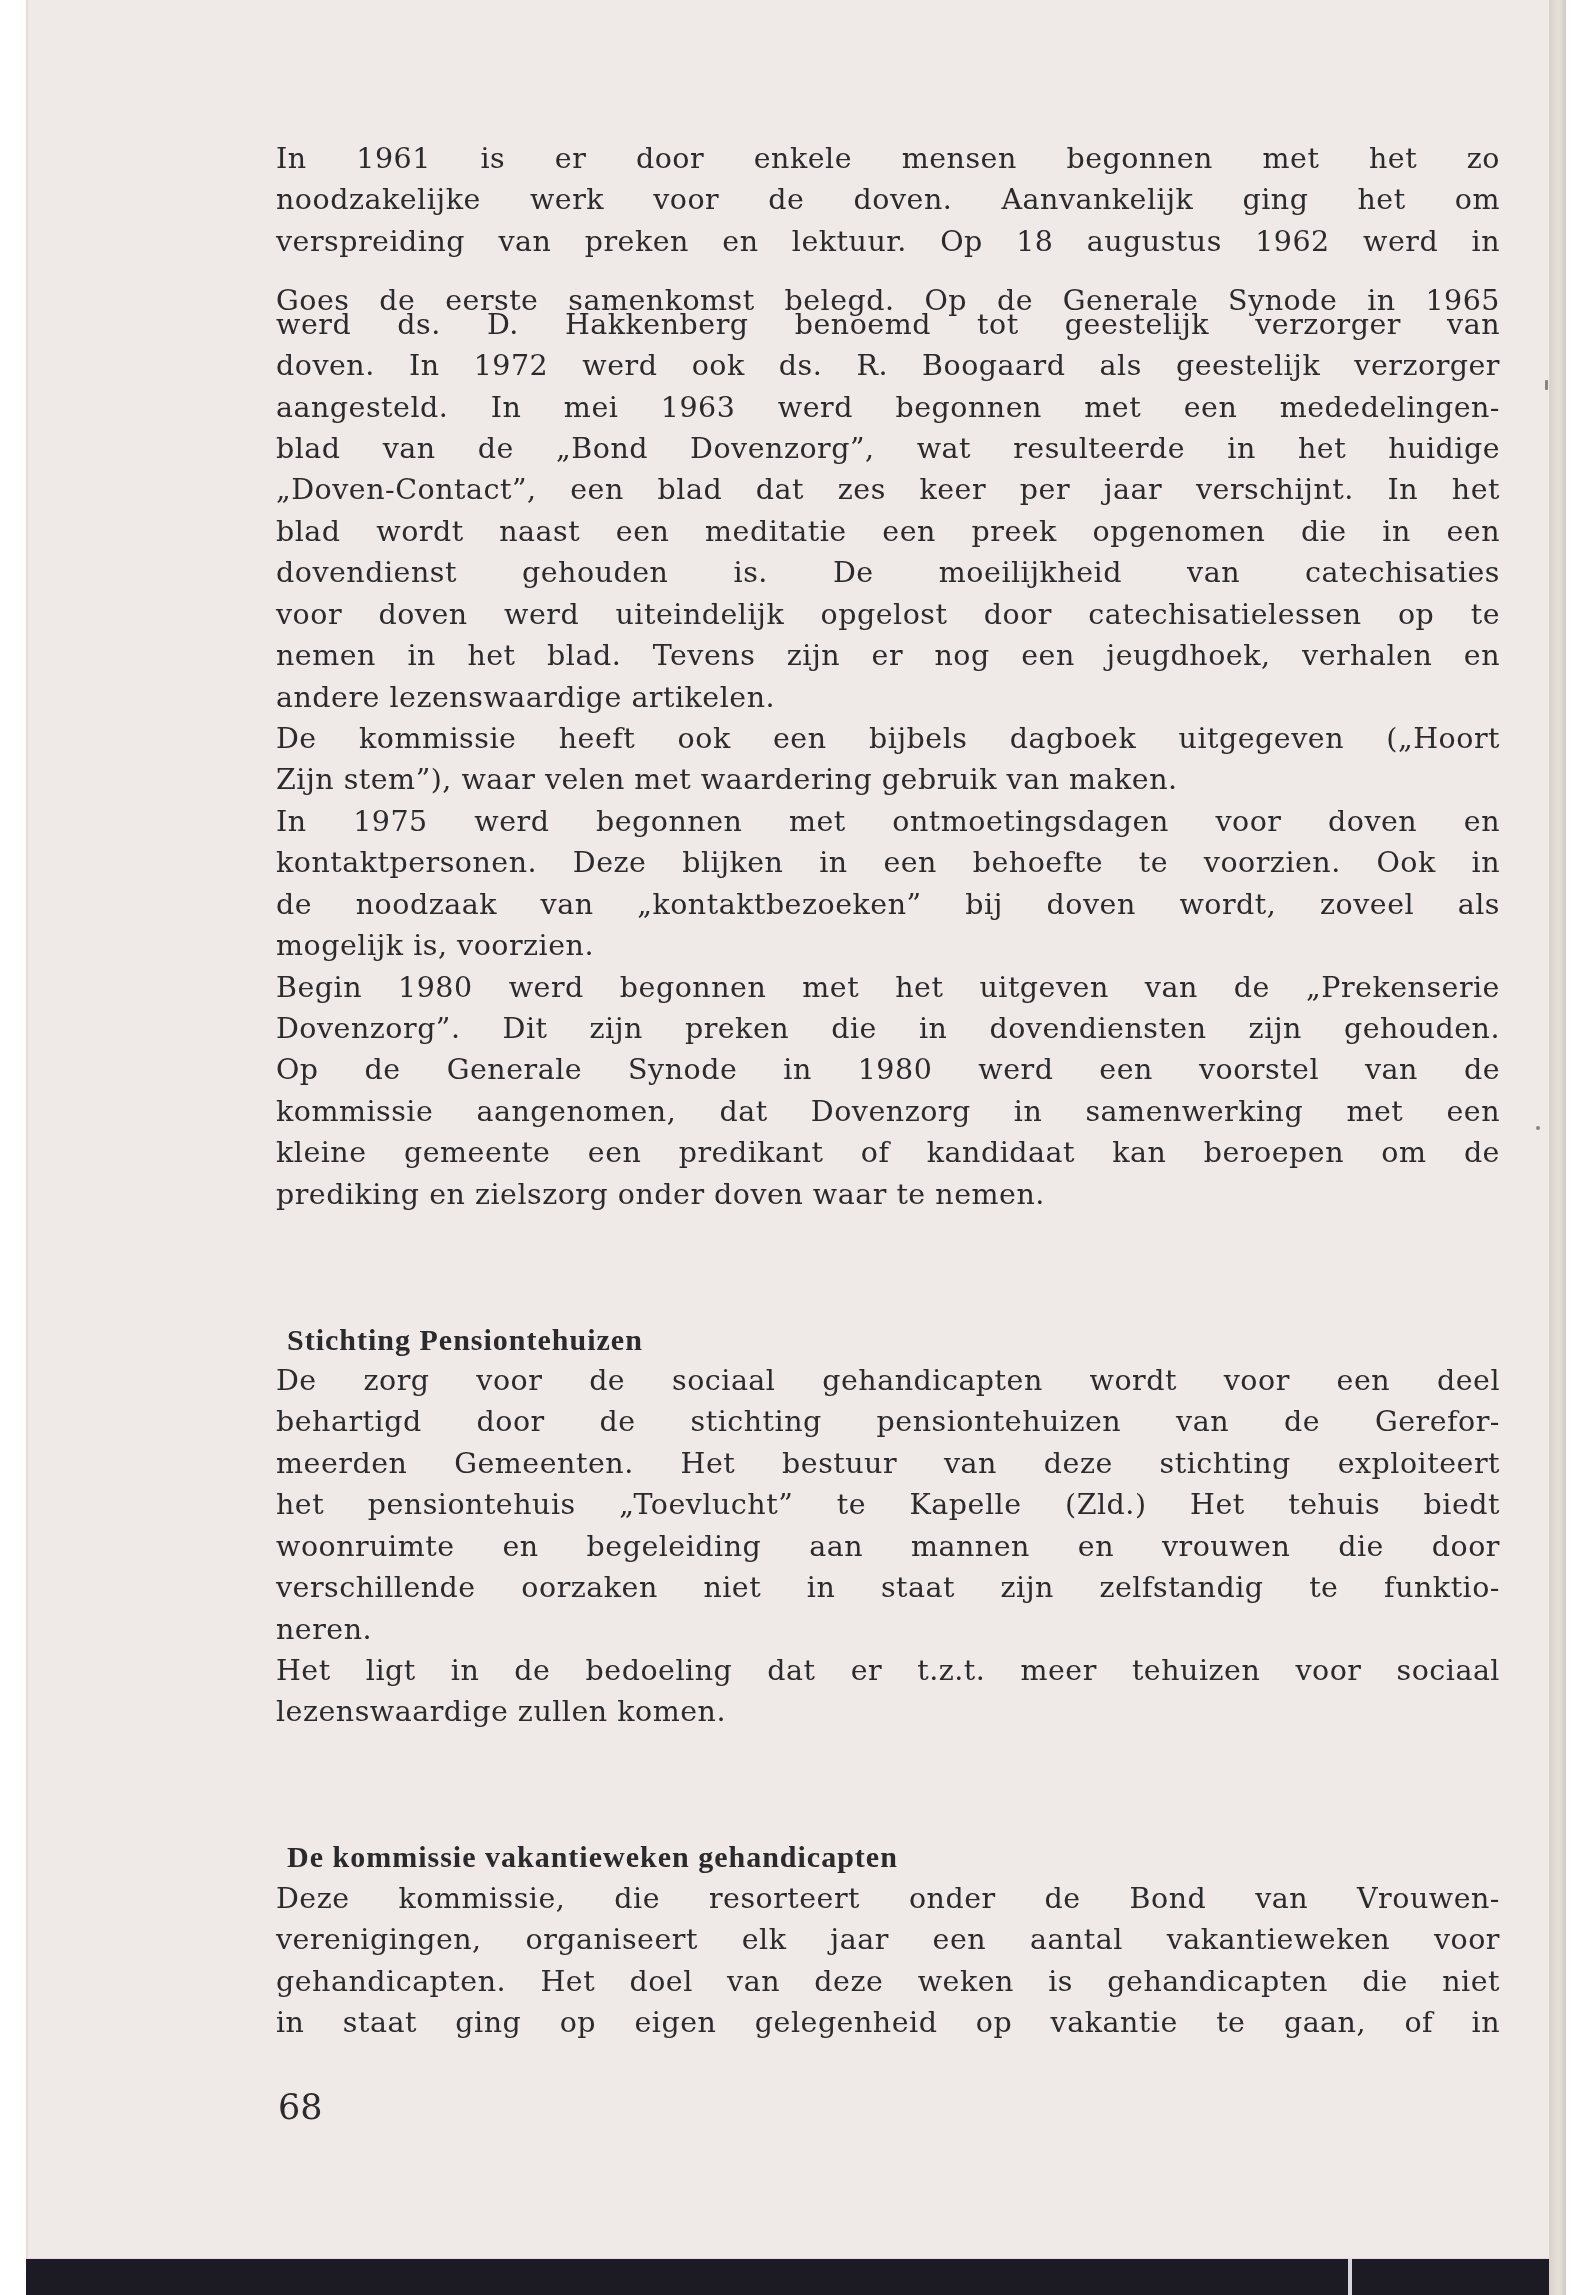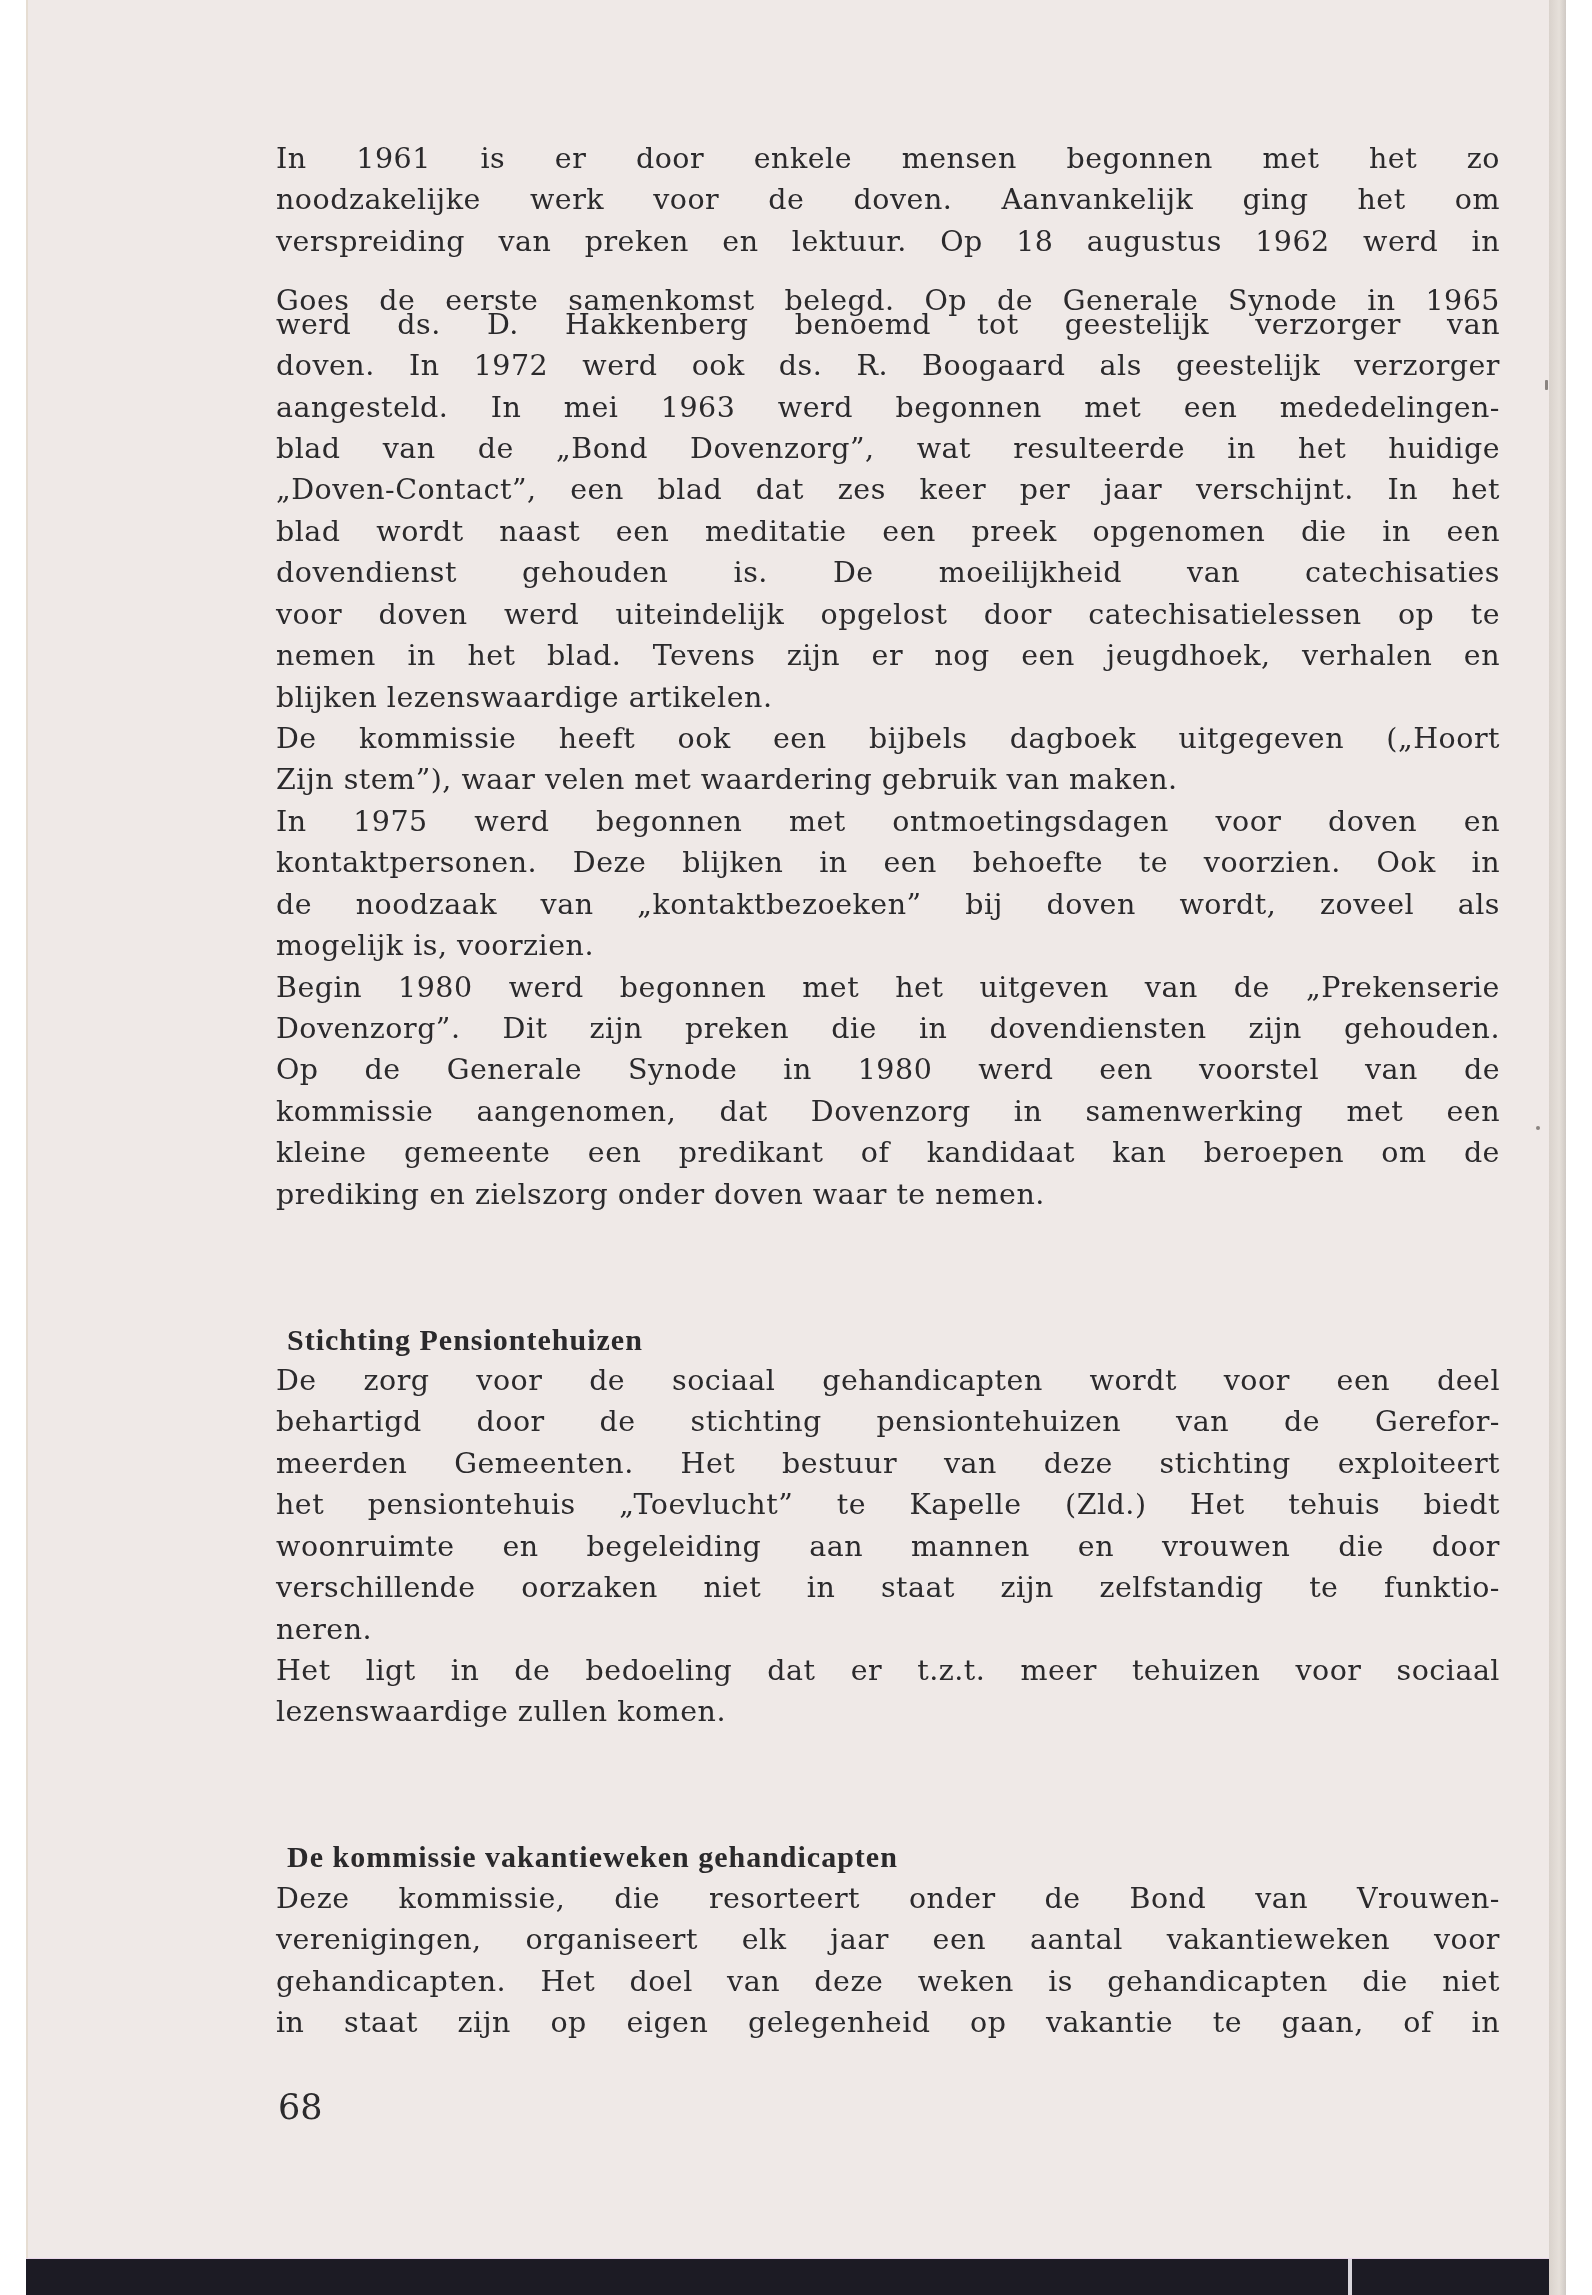--- a/index.html
+++ b/index.html
@@ -69,21 +69,21 @@
   <div class="line" style="top:280px">Goes de eerste samenkomst belegd. Op de Generale Synode in 1965</div>
   <div class="line" style="top:304px">werd ds. D. Hakkenberg benoemd tot geestelijk verzorger van</div>
   <div class="line" style="top:345px">doven. In 1972 werd ook ds. R. Boogaard als geestelijk verzorger</div>
   <div class="line" style="top:387px">aangesteld. In mei 1963 werd begonnen met een mededelingen-</div>
   <div class="line" style="top:428px">blad van de „Bond Dovenzorg”, wat resulteerde in het huidige</div>
   <div class="line" style="top:469px">„Doven-Contact”, een blad dat zes keer per jaar verschijnt. In het</div>
   <div class="line" style="top:511px">blad wordt naast een meditatie een preek opgenomen die in een</div>
   <div class="line" style="top:552px">dovendienst gehouden is. De moeilijkheid van catechisaties</div>
   <div class="line" style="top:594px">voor doven werd uiteindelijk opgelost door catechisatielessen op te</div>
   <div class="line" style="top:635px">nemen in het blad. Tevens zijn er nog een jeugdhoek, verhalen en</div>
-  <div class="line last" style="top:677px">blijken lezenswaardige artikelen.</div>
+  <div class="line last" style="top:677px">andere lezenswaardige artikelen.</div>
   <div class="line" style="top:718px">De kommissie heeft ook een bijbels dagboek uitgegeven („Hoort</div>
   <div class="line last" style="top:759px">Zijn stem”), waar velen met waardering gebruik van maken.</div>
   <div class="line" style="top:801px">In 1975 werd begonnen met ontmoetingsdagen voor doven en</div>
   <div class="line" style="top:842px">kontaktpersonen. Deze blijken in een behoefte te voorzien. Ook in</div>
   <div class="line" style="top:884px">de noodzaak van „kontaktbezoeken” bij doven wordt, zoveel als</div>
   <div class="line last" style="top:925px">mogelijk is, voorzien.</div>
   <div class="line" style="top:967px">Begin 1980 werd begonnen met het uitgeven van de „Prekenserie</div>
   <div class="line" style="top:1008px">Dovenzorg”. Dit zijn preken die in dovendiensten zijn gehouden.</div>
   <div class="line" style="top:1049px">Op de Generale Synode in 1980 werd een voorstel van de</div>
   <div class="line" style="top:1091px">kommissie aangenomen, dat Dovenzorg in samenwerking met een</div>
@@ -102,17 +102,17 @@
   <div class="line last" style="top:1609px">neren.</div>
   <div class="line" style="top:1650px">Het ligt in de bedoeling dat er t.z.t. meer tehuizen voor sociaal</div>
   <div class="line last" style="top:1691px">lezenswaardige zullen komen.</div>
 </div>
 
 <div>
   <div class="heading" style="top:1836px">De kommissie vakantieweken gehandicapten</div>
   <div class="line" style="top:1878px">Deze kommissie, die resorteert onder de Bond van Vrouwen-</div>
   <div class="line" style="top:1919px">verenigingen, organiseert elk jaar een aantal vakantieweken voor</div>
   <div class="line" style="top:1961px">gehandicapten. Het doel van deze weken is gehandicapten die niet</div>
-  <div class="line" style="top:2002px">in staat zijn op eigen gelegenheid op vakantie te gaan, of in</div>
+  <div class="line" style="top:2002px">in staat ging op eigen gelegenheid op vakantie te gaan, of in</div>
 </div>
 
 <div class="pagenum">68</div>
 
 
 </body></html>

